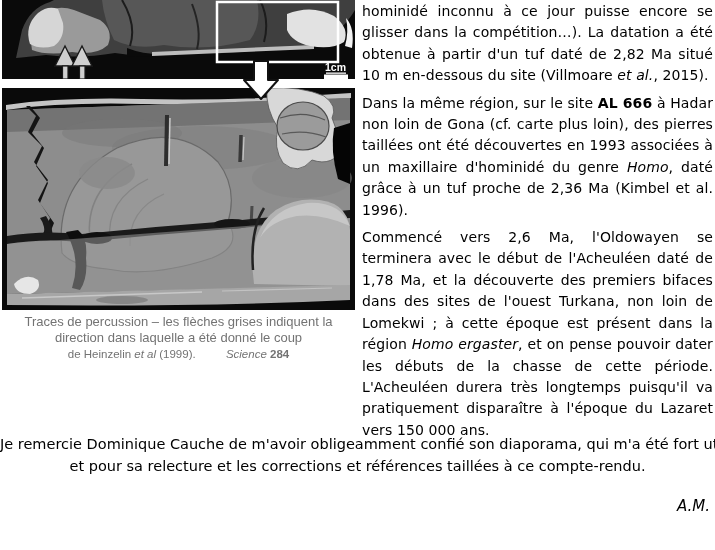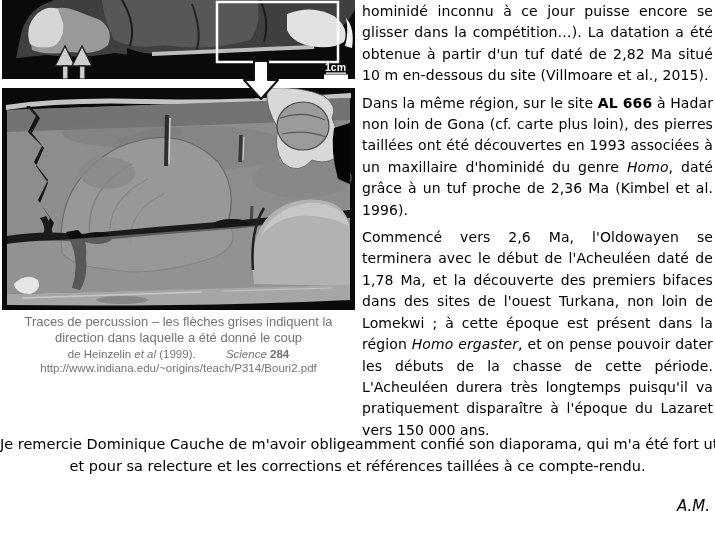--- a/index.html
+++ b/index.html
@@ -140,25 +140,24 @@
       <path d="M220,203 L330,200" stroke="#c2c2c2" stroke-width="1.2" fill="none"></path>
       <path d="M12,196 Q24,184 36,192 Q40,202 28,206 Q14,206 12,196 Z" fill="#e6e6e6"></path>
       <ellipse cx="120" cy="212" rx="26" ry="4" fill="#7a7a7a" opacity="0.7"></ellipse>
     </g>
   </svg>
 
   <div class="caption">
     <div class="cap-line">Traces de percussion – les flèches grises indiquent la</div>
     <div class="cap-line">direction dans laquelle a été donné le coup</div>
     <div class="cap-source"><span>de Heinzelin </span><span style="font-style: italic; margin-top: 8px;">et al</span><span> (1999). </span><span style="font-style: italic; margin-left: 27px;">Science</span><span> </span><span style="font-weight: bold;">284</span></div>
-    <div class="cap-url">http://www.indiana.edu/~origins/teach/P314/Bouri2.pdf</div>
   </div>
 
   <div class="article">
-    <p><span>hominidé inconnu à ce jour puisse encore se glisser dans la compétition…). La datation a été obtenue à partir d'un tuf daté de 2,82 Ma situé 10 m en-dessous du site (Villmoare </span><span style="">et al.</span><span>, 2015).</span></p>
+    <p><span>hominidé inconnu à ce jour puisse encore se glisser dans la compétition…). La datation a été obtenue à partir d'un tuf daté de 2,82 Ma situé 10 m en-dessous du site (Villmoare </span><span style="font-style: italic;">et al.</span><span>, 2015).</span></p>
     <p><span>Dans la même région, sur le site </span><span style="font-weight: bold;">AL 666</span><span> à Hadar non loin de Gona (cf. carte plus loin), des pierres taillées ont été découvertes en 1993 associées à un maxillaire d'hominidé du genre </span><span style="font-style: italic;">Homo</span><span>, daté grâce à un tuf proche de 2,36 Ma (Kimbel et al. 1996).</span></p>
     <p><span>Commencé vers 2,6 Ma, l'Oldowayen se terminera avec le début de l'Acheuléen daté de 1,78 Ma, et la découverte des premiers bifaces dans des sites de l'ouest Turkana, non loin de Lomekwi ; à cette époque est présent dans la région </span><span style="font-style: italic;">Homo ergaster</span><span>, et on pense pouvoir dater les débuts de la chasse de cette période. L'Acheuléen durera très longtemps puisqu'il va pratiquement disparaître à l'époque du Lazaret vers 150 000 ans.</span></p>
   </div>
 
   <div class="ack">
     <div class="ack-line">Je remercie Dominique Cauche de m'avoir obligeamment confié son diaporama, qui m'a été fort utile,</div>
     <div class="ack-line">et pour sa relecture et les corrections et références taillées à ce compte-rendu.</div>
   </div>
   <div class="signature">A.M.</div>
 

